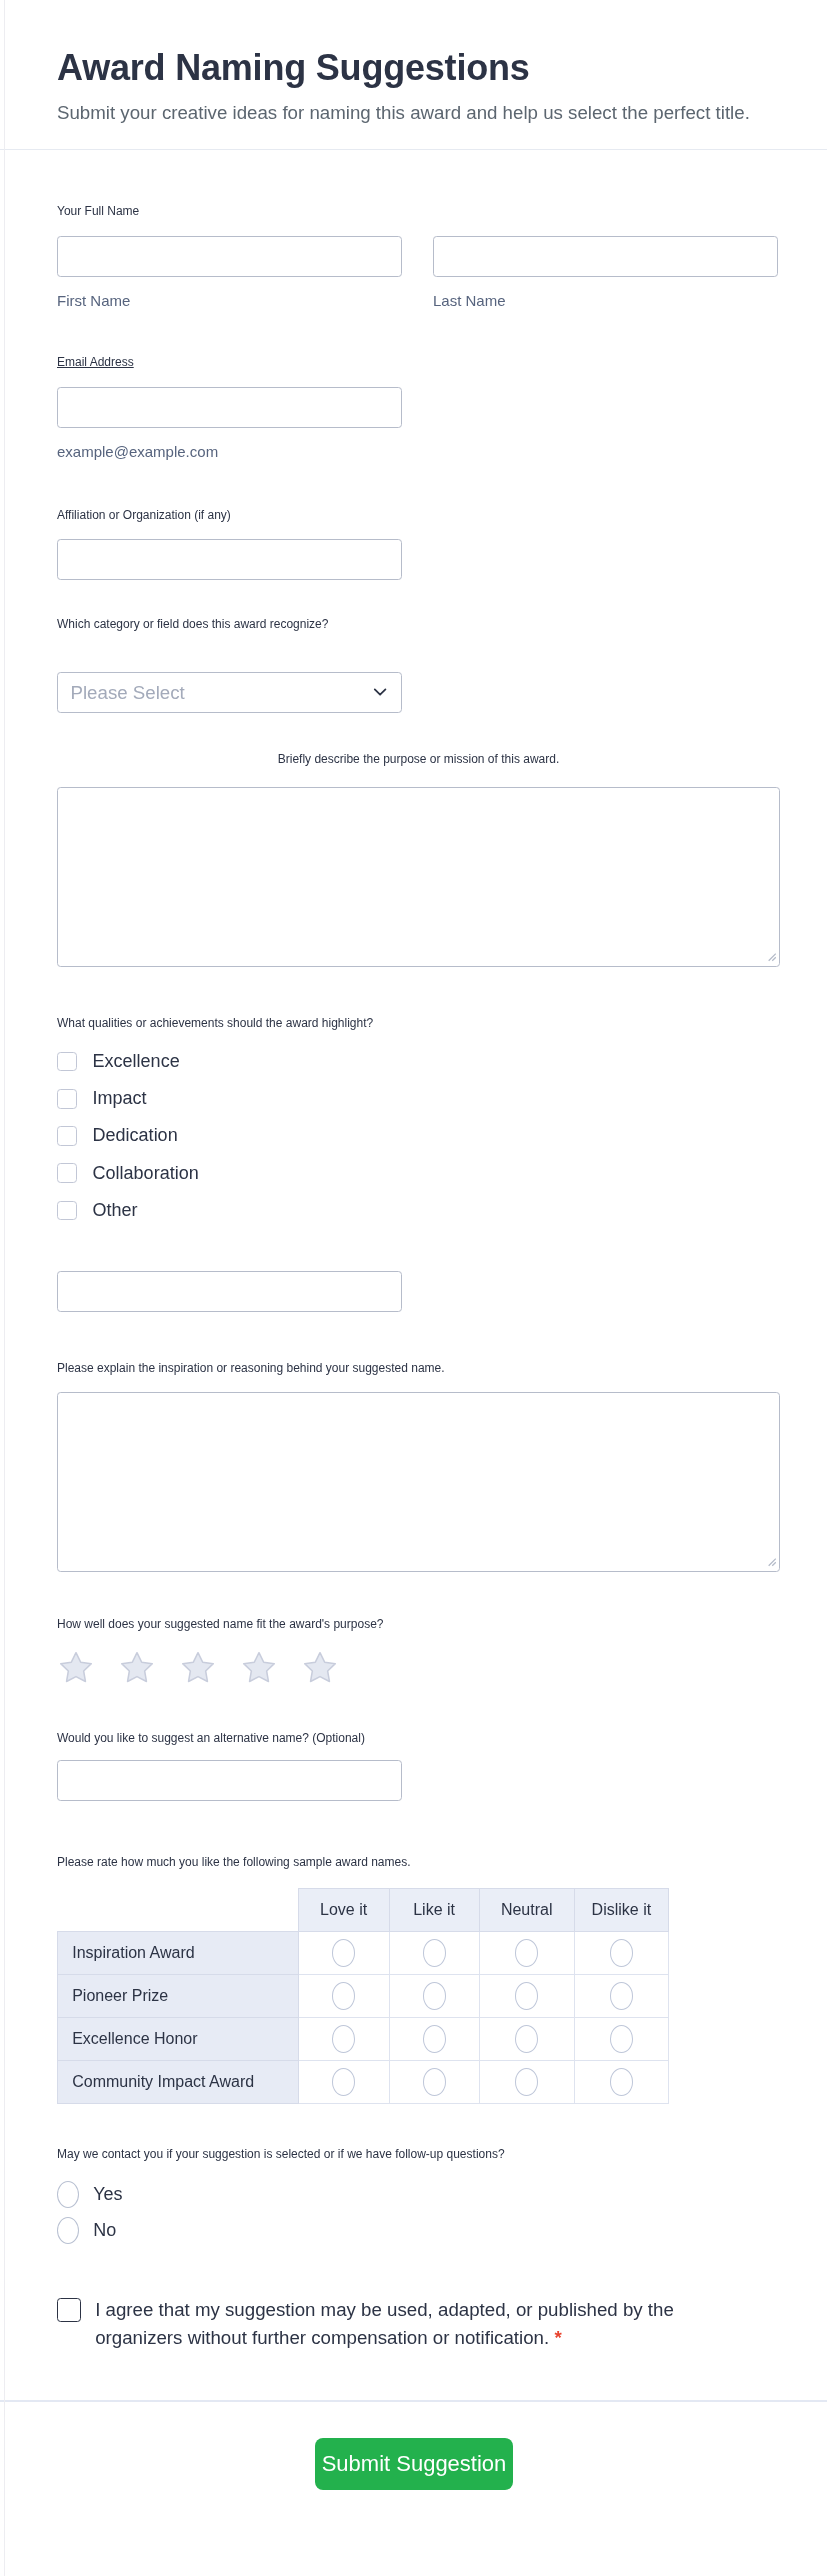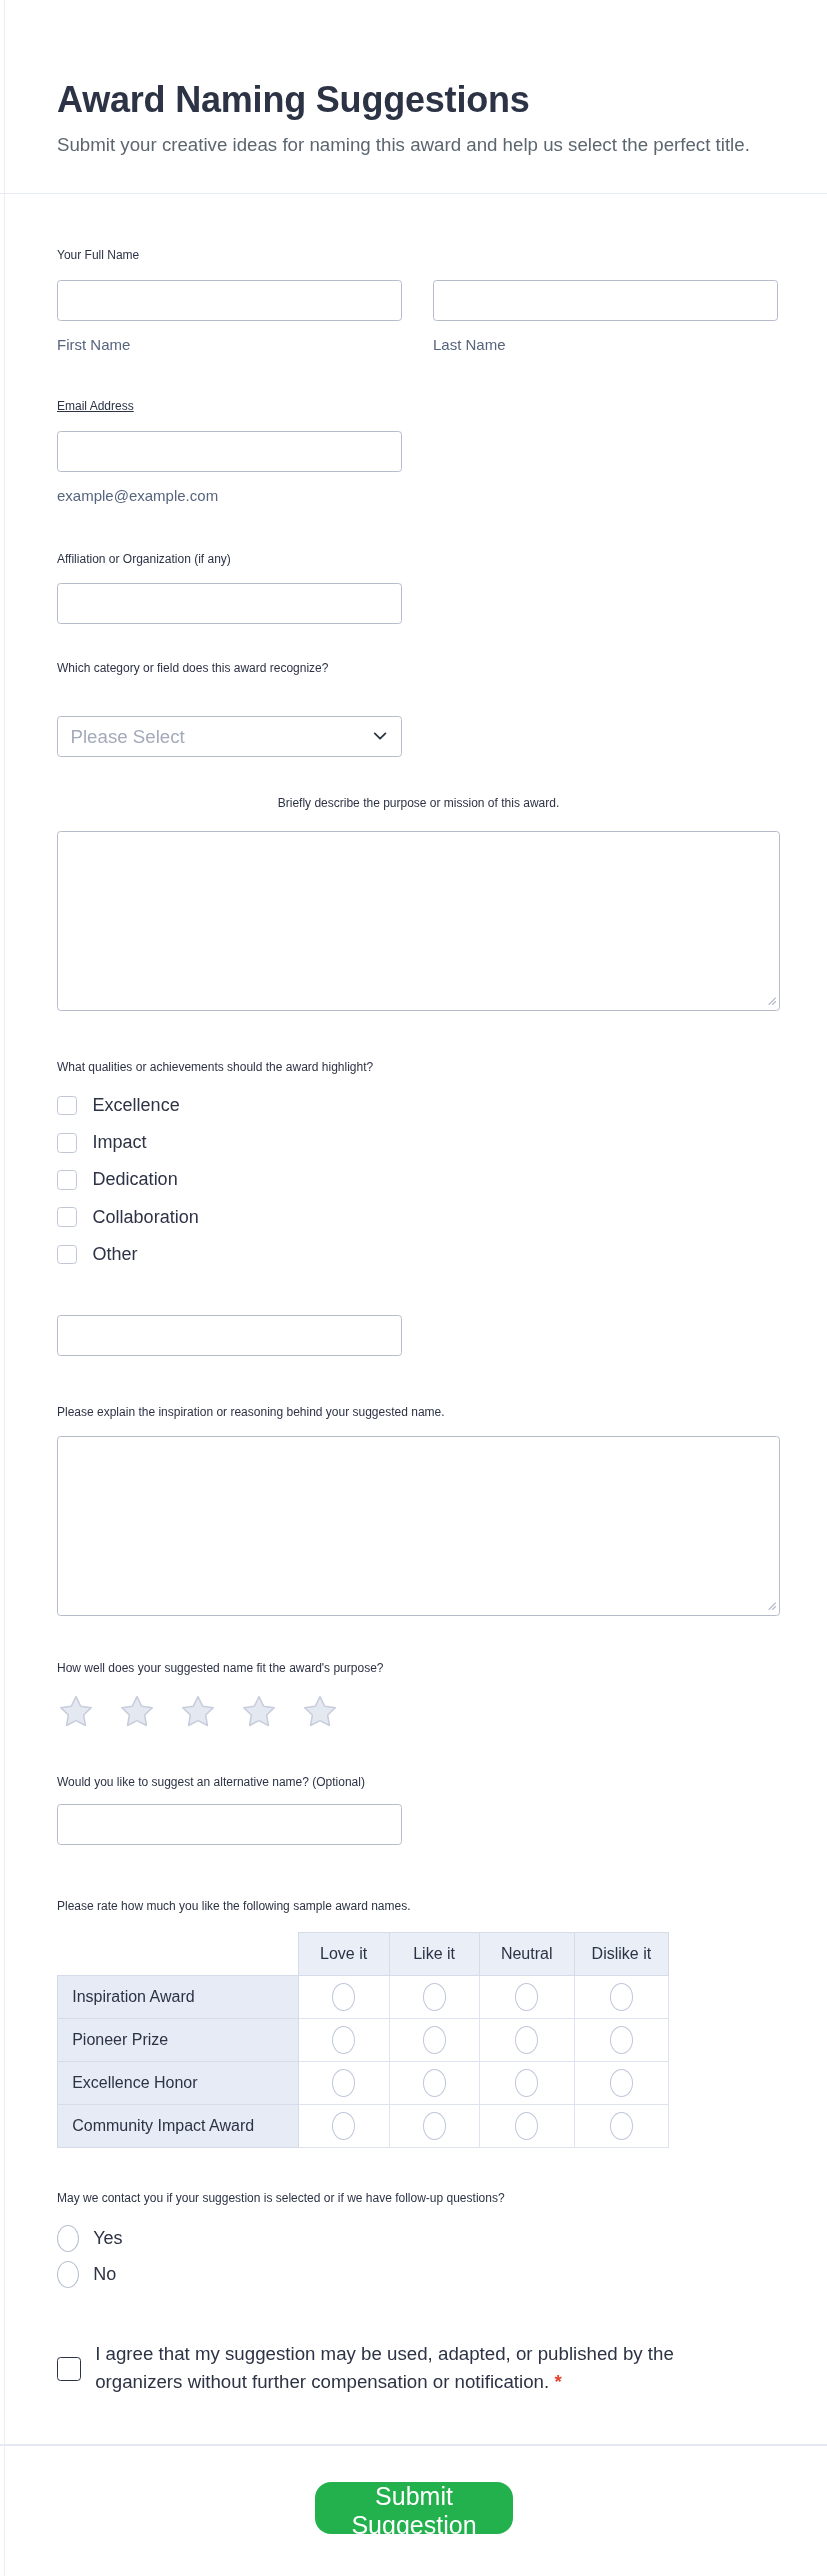--- a/index.html
+++ b/index.html
@@ -11,23 +11,22 @@
     position: relative;
     font-family: "Liberation Sans", "DejaVu Sans", sans-serif;
     color: #2c3345;
   }
   .page-edge {
     position: absolute; left: 3.6px; top: 0; bottom: 0; width: 0.9px;
     background: #ededf1;
   }
   
   .header {
-    padding: 46px 48px 36px 57px;
+    padding: 46px 48px 24px 57px;
     border-bottom: 0.9px solid #e6eaf1;
-    margin-top: 32px;
   }
   .form-title {
     font-size: 36px; font-weight: 700; line-height: 43px;
     color: #2c3345; letter-spacing: -0.2px;
   }
   .form-subtitle {
     margin-top: 10.7px; font-size: 18.7px; line-height: 25px; color: #5c6670;
   }
   
   .form-body { padding: 0 48px 0 57px; }
@@ -105,33 +104,33 @@
   }
   
   .radio-row { display: flex; align-items: center; gap: 14.2px; margin-bottom: 9px; cursor: pointer; }
   .radio-row:last-child { margin-bottom: 0; }
   .radio-circle {
     width: 22px; height: 27px; border: 1.3px solid #b9c1d2; border-radius: 50%;
     background: #fff; flex: 0 0 auto;
   }
   .radio-label { font-size: 18px; color: #2c3345; }
   
-  .agree-row { display: flex; align-items: center; gap: 14.2px; }
+  .agree-row { display: flex; align-items: flex-start; gap: 14.2px; }
   .agree-box {
     width: 24px; height: 24px; border: 1.8px solid #2c3345; border-radius: 3.6px;
     background: #fff; flex: 0 0 auto; margin-top: 1.8px; cursor: pointer;
   }
   .agree-text { font-size: 18.7px; line-height: 28.5px; color: #2c3345; max-width: 623px; }
   .req-star { color: #e8432e; font-weight: 700; margin-left: 5.3px; }
   
   .footer-divider { margin-top: 47px; height: 1.8px; background: #e3e8f3; width: 100%; }
   .submit-wrap { text-align: center; padding: 36px 0 45px; }
   .submit-btn {
     width: 198px; height: 52px; background: #23b14d; color: #ffffff;
-    border: none; border-radius: 16px; font-size: 25px; font-weight: 500;
+    border: none; border-radius: 8px; font-size: 22px; font-weight: 500;
     font-family: "Liberation Sans", sans-serif; cursor: pointer;
   }
 </style>
 </head>
 <body>
 
 <div class="page-edge"></div>
 
 <div class="header">
   <h1 class="form-title">Award Naming Suggestions</h1>

